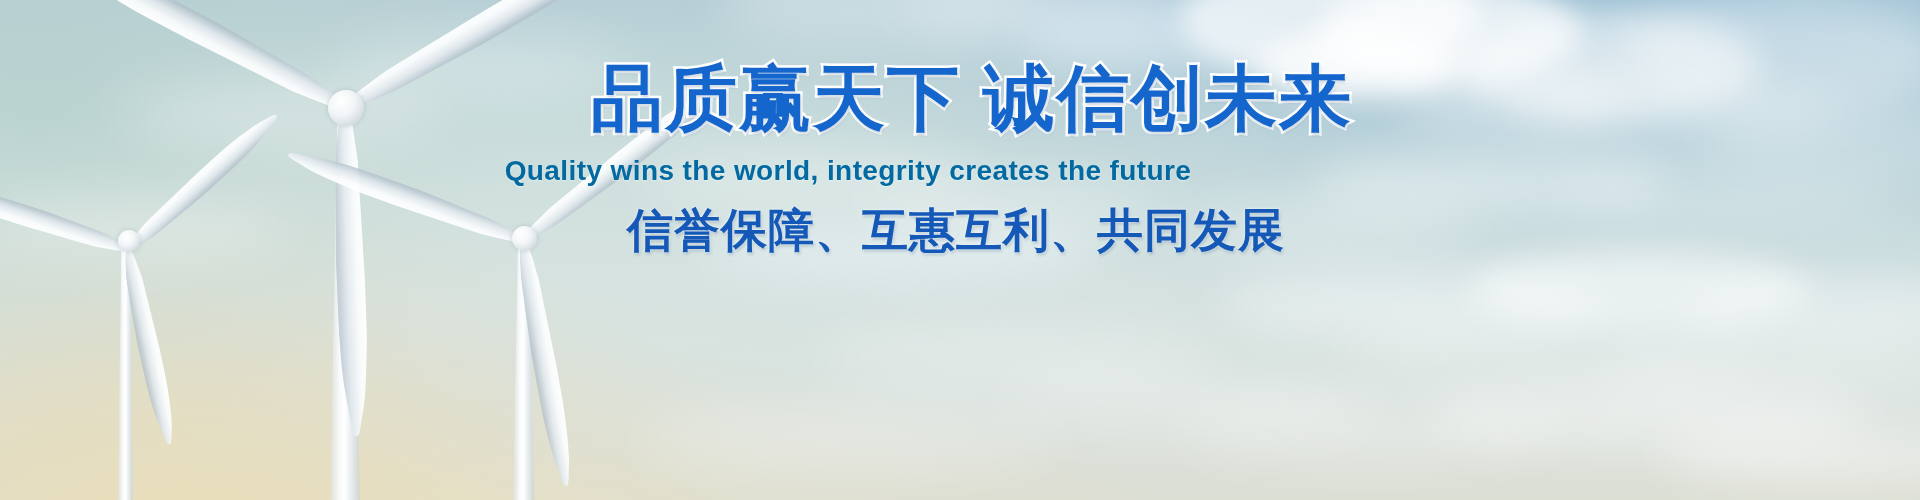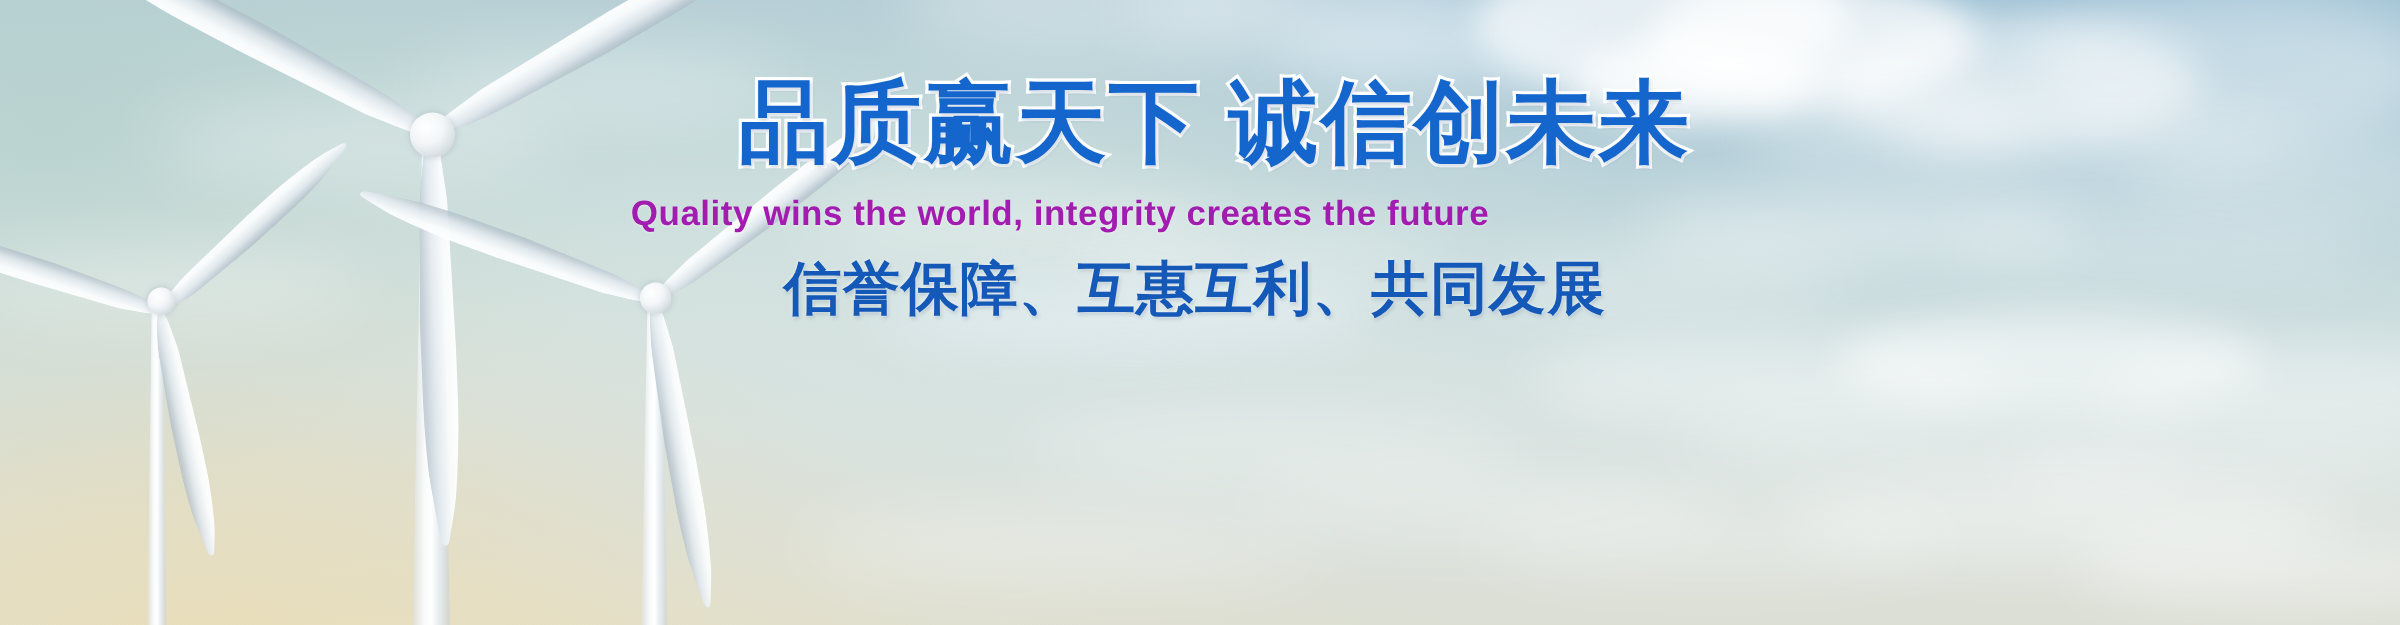--- a/index.html
+++ b/index.html
@@ -168,21 +168,21 @@
 
   .subtitle {
     position: absolute;
     top: 155px;
     left: 0;
     width: 1696px;
     font-family: "Liberation Sans", "DejaVu Sans", sans-serif;
     font-size: 28px;
     font-weight: bold;
     letter-spacing: 0.4px;
-    color: #a21caf;
+    color: #0369a1;
     text-shadow: 0 1px 2px rgba(255,255,255,0.45);
     white-space: nowrap;
   }
 
   .slogan {
     position: absolute;
     top: 200px;
     left: 0;
     width: 1912px;
     font-family: "DejaVu Sans", "Liberation Sans", sans-serif;

